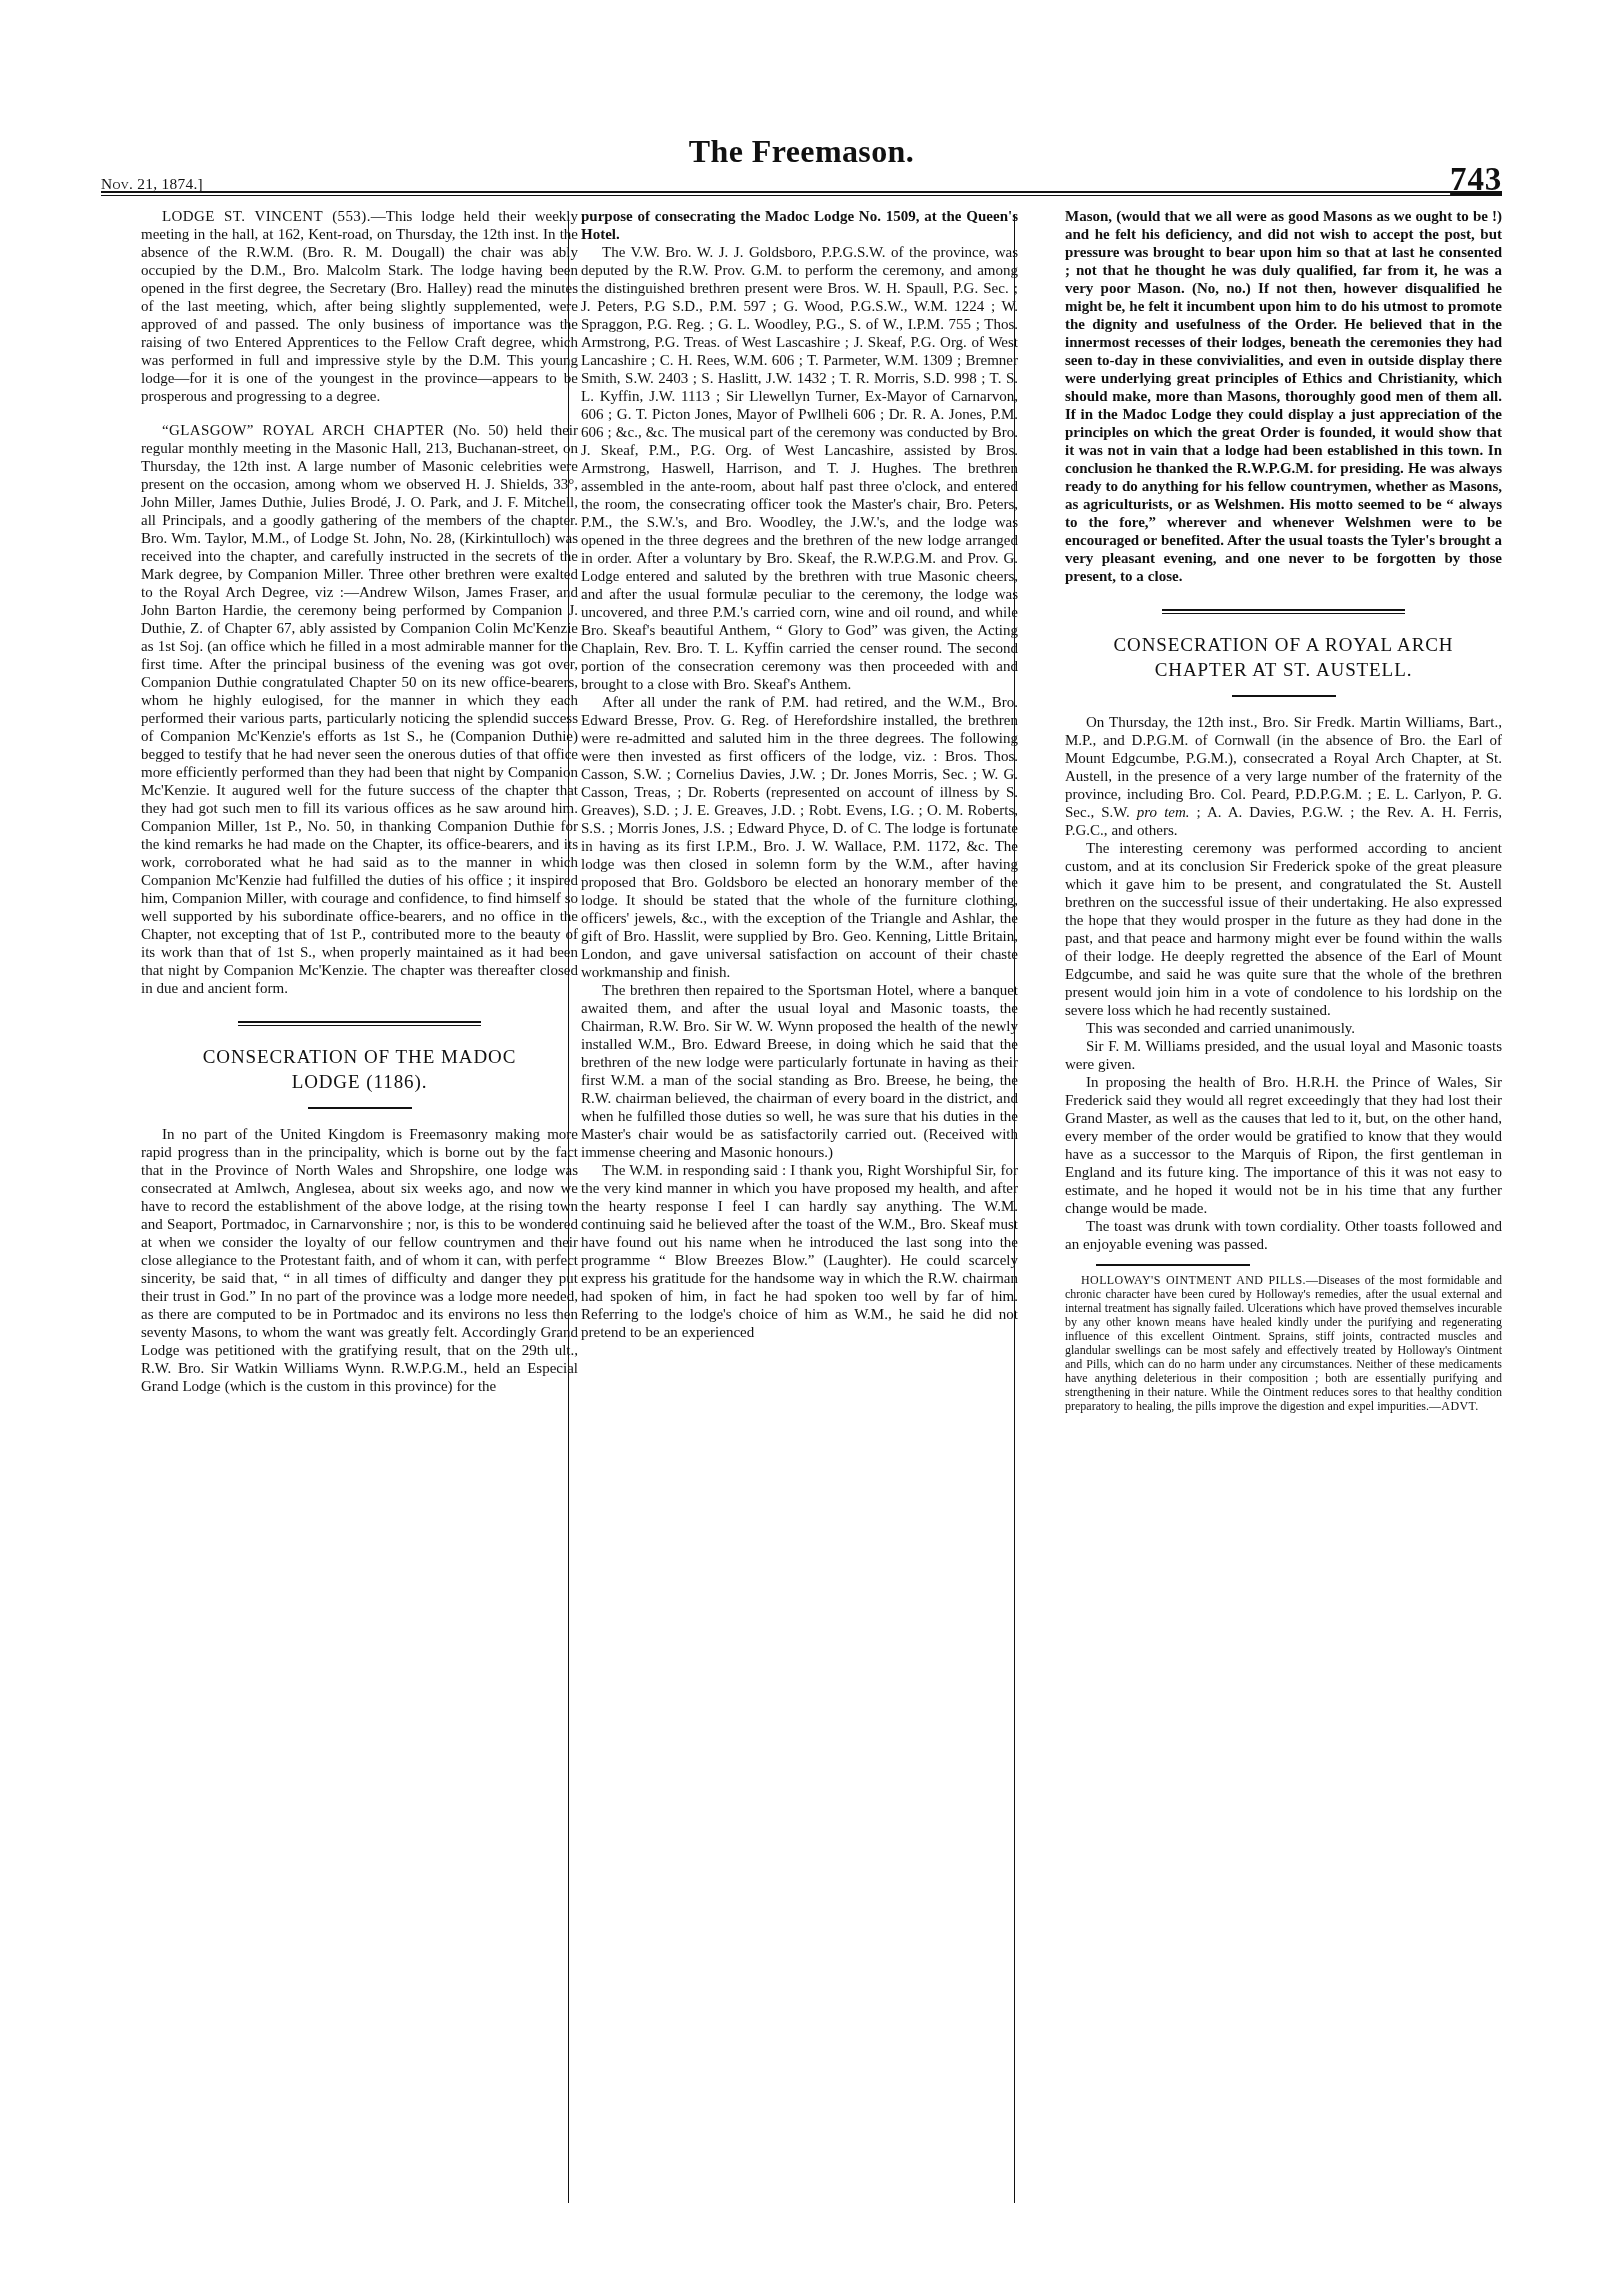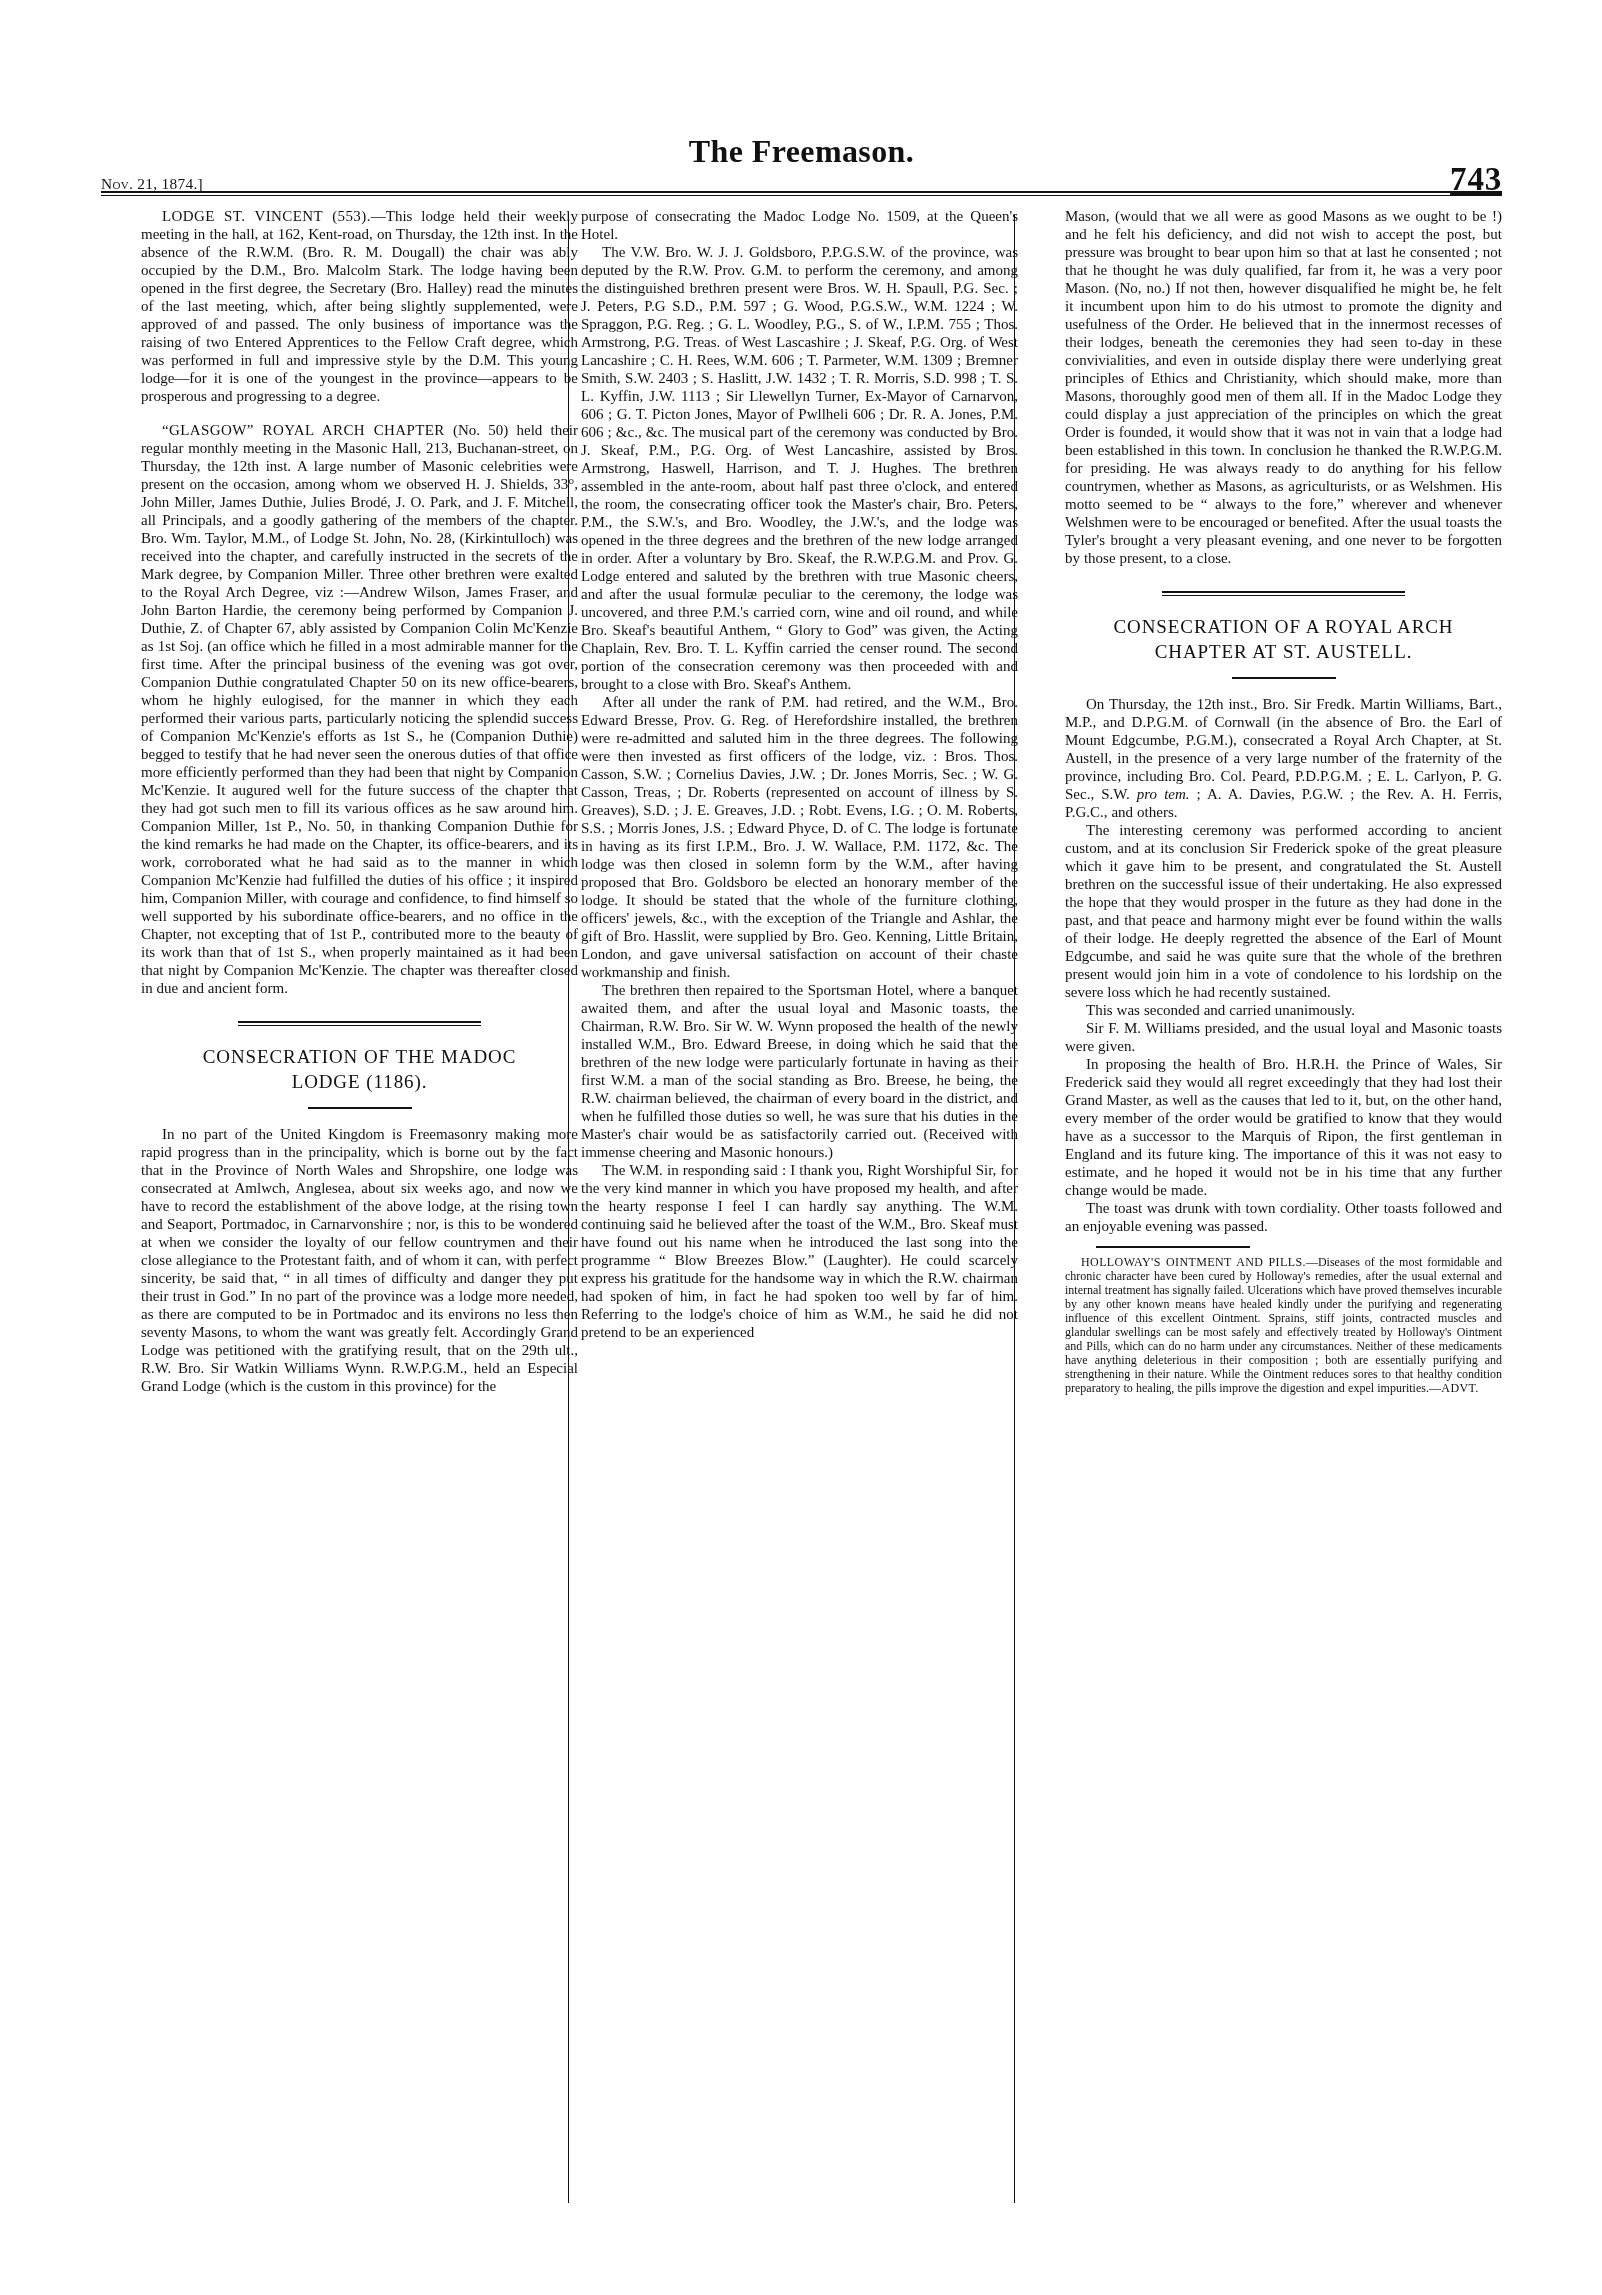--- a/index.html
+++ b/index.html
@@ -105,21 +105,21 @@
     height: 1989px;
     border-left: 1.6px solid #111;
   }
   .rule-1 { left: 467px; }
   .rule-2 { left: 913px; }
 
   p {
     margin: 0;
     text-indent: 21px;
   }
-  p.noindent { text-indent: 0; }
+  p.noindent { text-indent: 0; font-weight: bold; }
 
   .sc {
     font-variant: small-caps;
     letter-spacing: 0.4px;
   }
   .it { font-style: italic; }
 
   
   .sec-head {
     margin: 24px 0 0 0;

